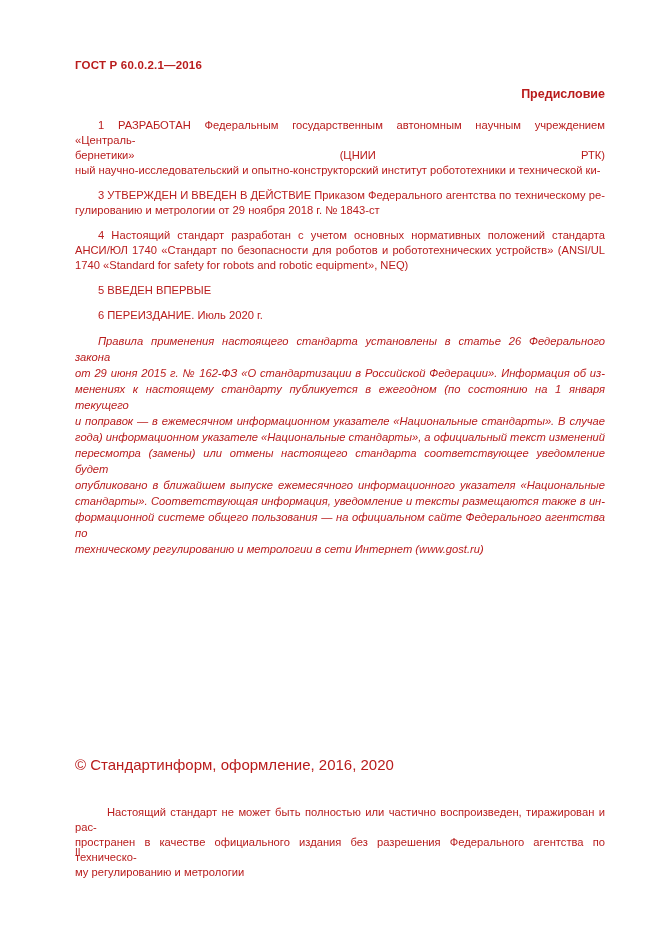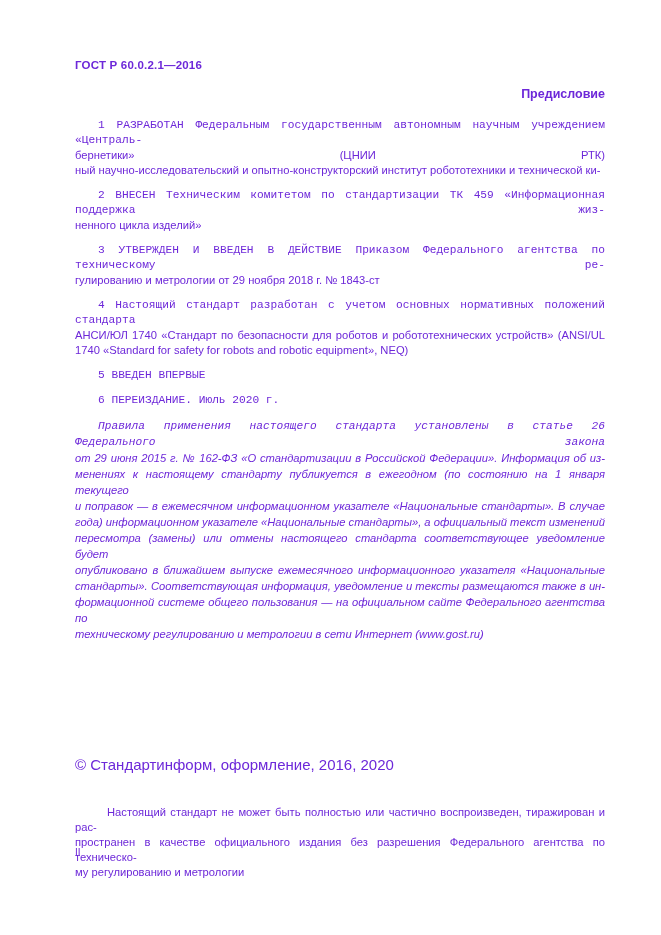--- a/index.html
+++ b/index.html
@@ -6,21 +6,21 @@
     margin: 0;
     padding: 0;
     background: #ffffff;
   }
   .page {
     position: relative;
     width: 661px;
     height: 935px;
     background: #ffffff;
     font-family: "Liberation Sans", "DejaVu Sans", sans-serif;
-    color: #6d28d9;
+    color: #b91c1c;
     overflow: hidden;
   }
   .doc-code {
     position: absolute;
     top: 59px;
     left: 75px;
     font-size: 11.5px;
     font-weight: bold;
     letter-spacing: 0.2px;
   }
@@ -43,21 +43,20 @@
   }
   .para + .para {
     margin-top: 10px;
   }
   .para .line {
     text-align: justify;
     text-align-last: justify;
   }
   .para .line:first-child {
     text-indent: 23px;
-    font-family: Liberation Mono, monospace;
   }
   .para .line:last-child {
     text-align-last: left;
   }
   .legal-note {
     margin-top: 34px;
     font-style: italic;
     line-height: 16px;
   }
   .copyright {
@@ -105,24 +104,20 @@
 
   <div class="page-title">Предисловие</div>
 
   <div class="content">
     <div class="para">
         <div class="line">1 РАЗРАБОТАН Федеральным государственным автономным научным учреждением «Централь-</div>
         <div class="line">бернетики» (ЦНИИ РТК)</div>
         <div class="line">ный научно-исследовательский и опытно-конструкторский институт робототехники и технической ки-</div>
       </div>
     <div class="para">
-        <div class="line">2 ВНЕСЕН Техническим комитетом по стандартизации ТК 459 «Информационная поддержка жиз-</div>
-        <div class="line">ненного цикла изделий»</div>
-      </div>
-    <div class="para">
         <div class="line">3 УТВЕРЖДЕН И ВВЕДЕН В ДЕЙСТВИЕ Приказом Федерального агентства по техническому ре-</div>
         <div class="line">гулированию и метрологии от 29 ноября 2018 г. № 1843-ст</div>
       </div>
     <div class="para">
         <div class="line">4 Настоящий стандарт разработан с учетом основных нормативных положений стандарта</div>
         <div class="line">АНСИ/ЮЛ 1740 «Стандарт по безопасности для роботов и робототехнических устройств» (ANSI/UL</div>
         <div class="line">1740 «Standard for safety for robots and robotic equipment», NEQ)</div>
       </div>
     <div class="para">
         <div class="line">5 ВВЕДЕН ВПЕРВЫЕ</div>

